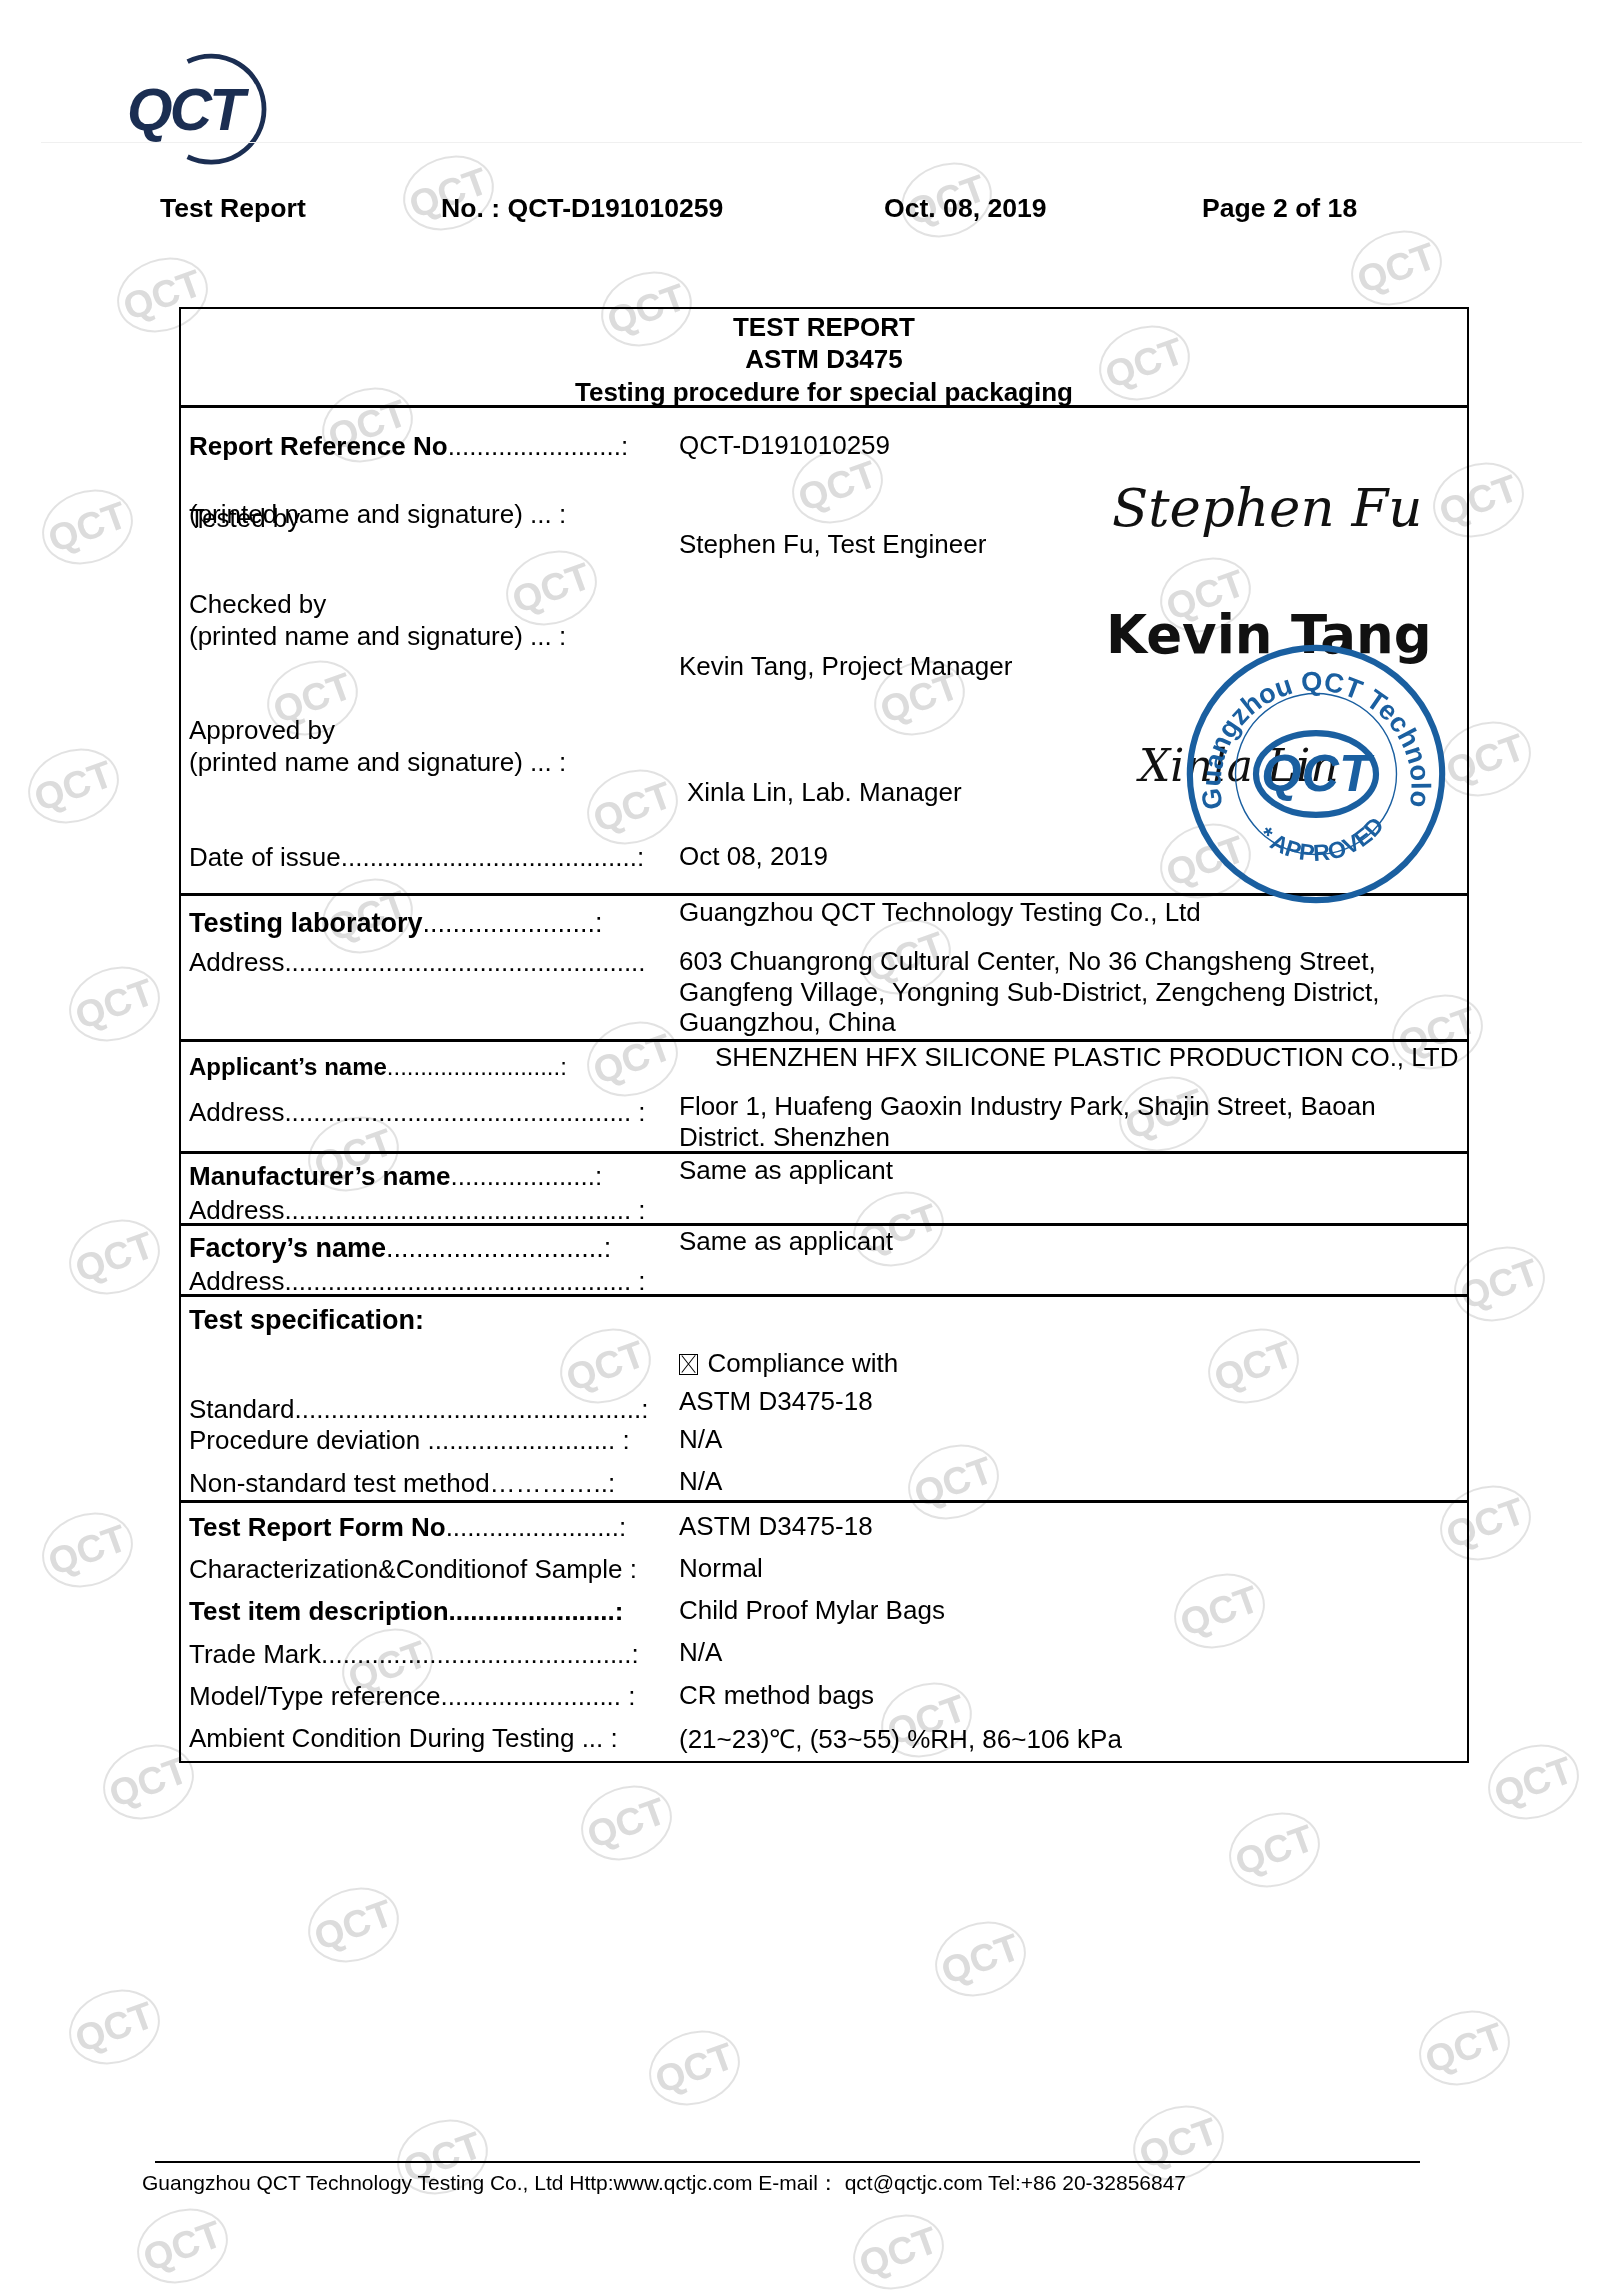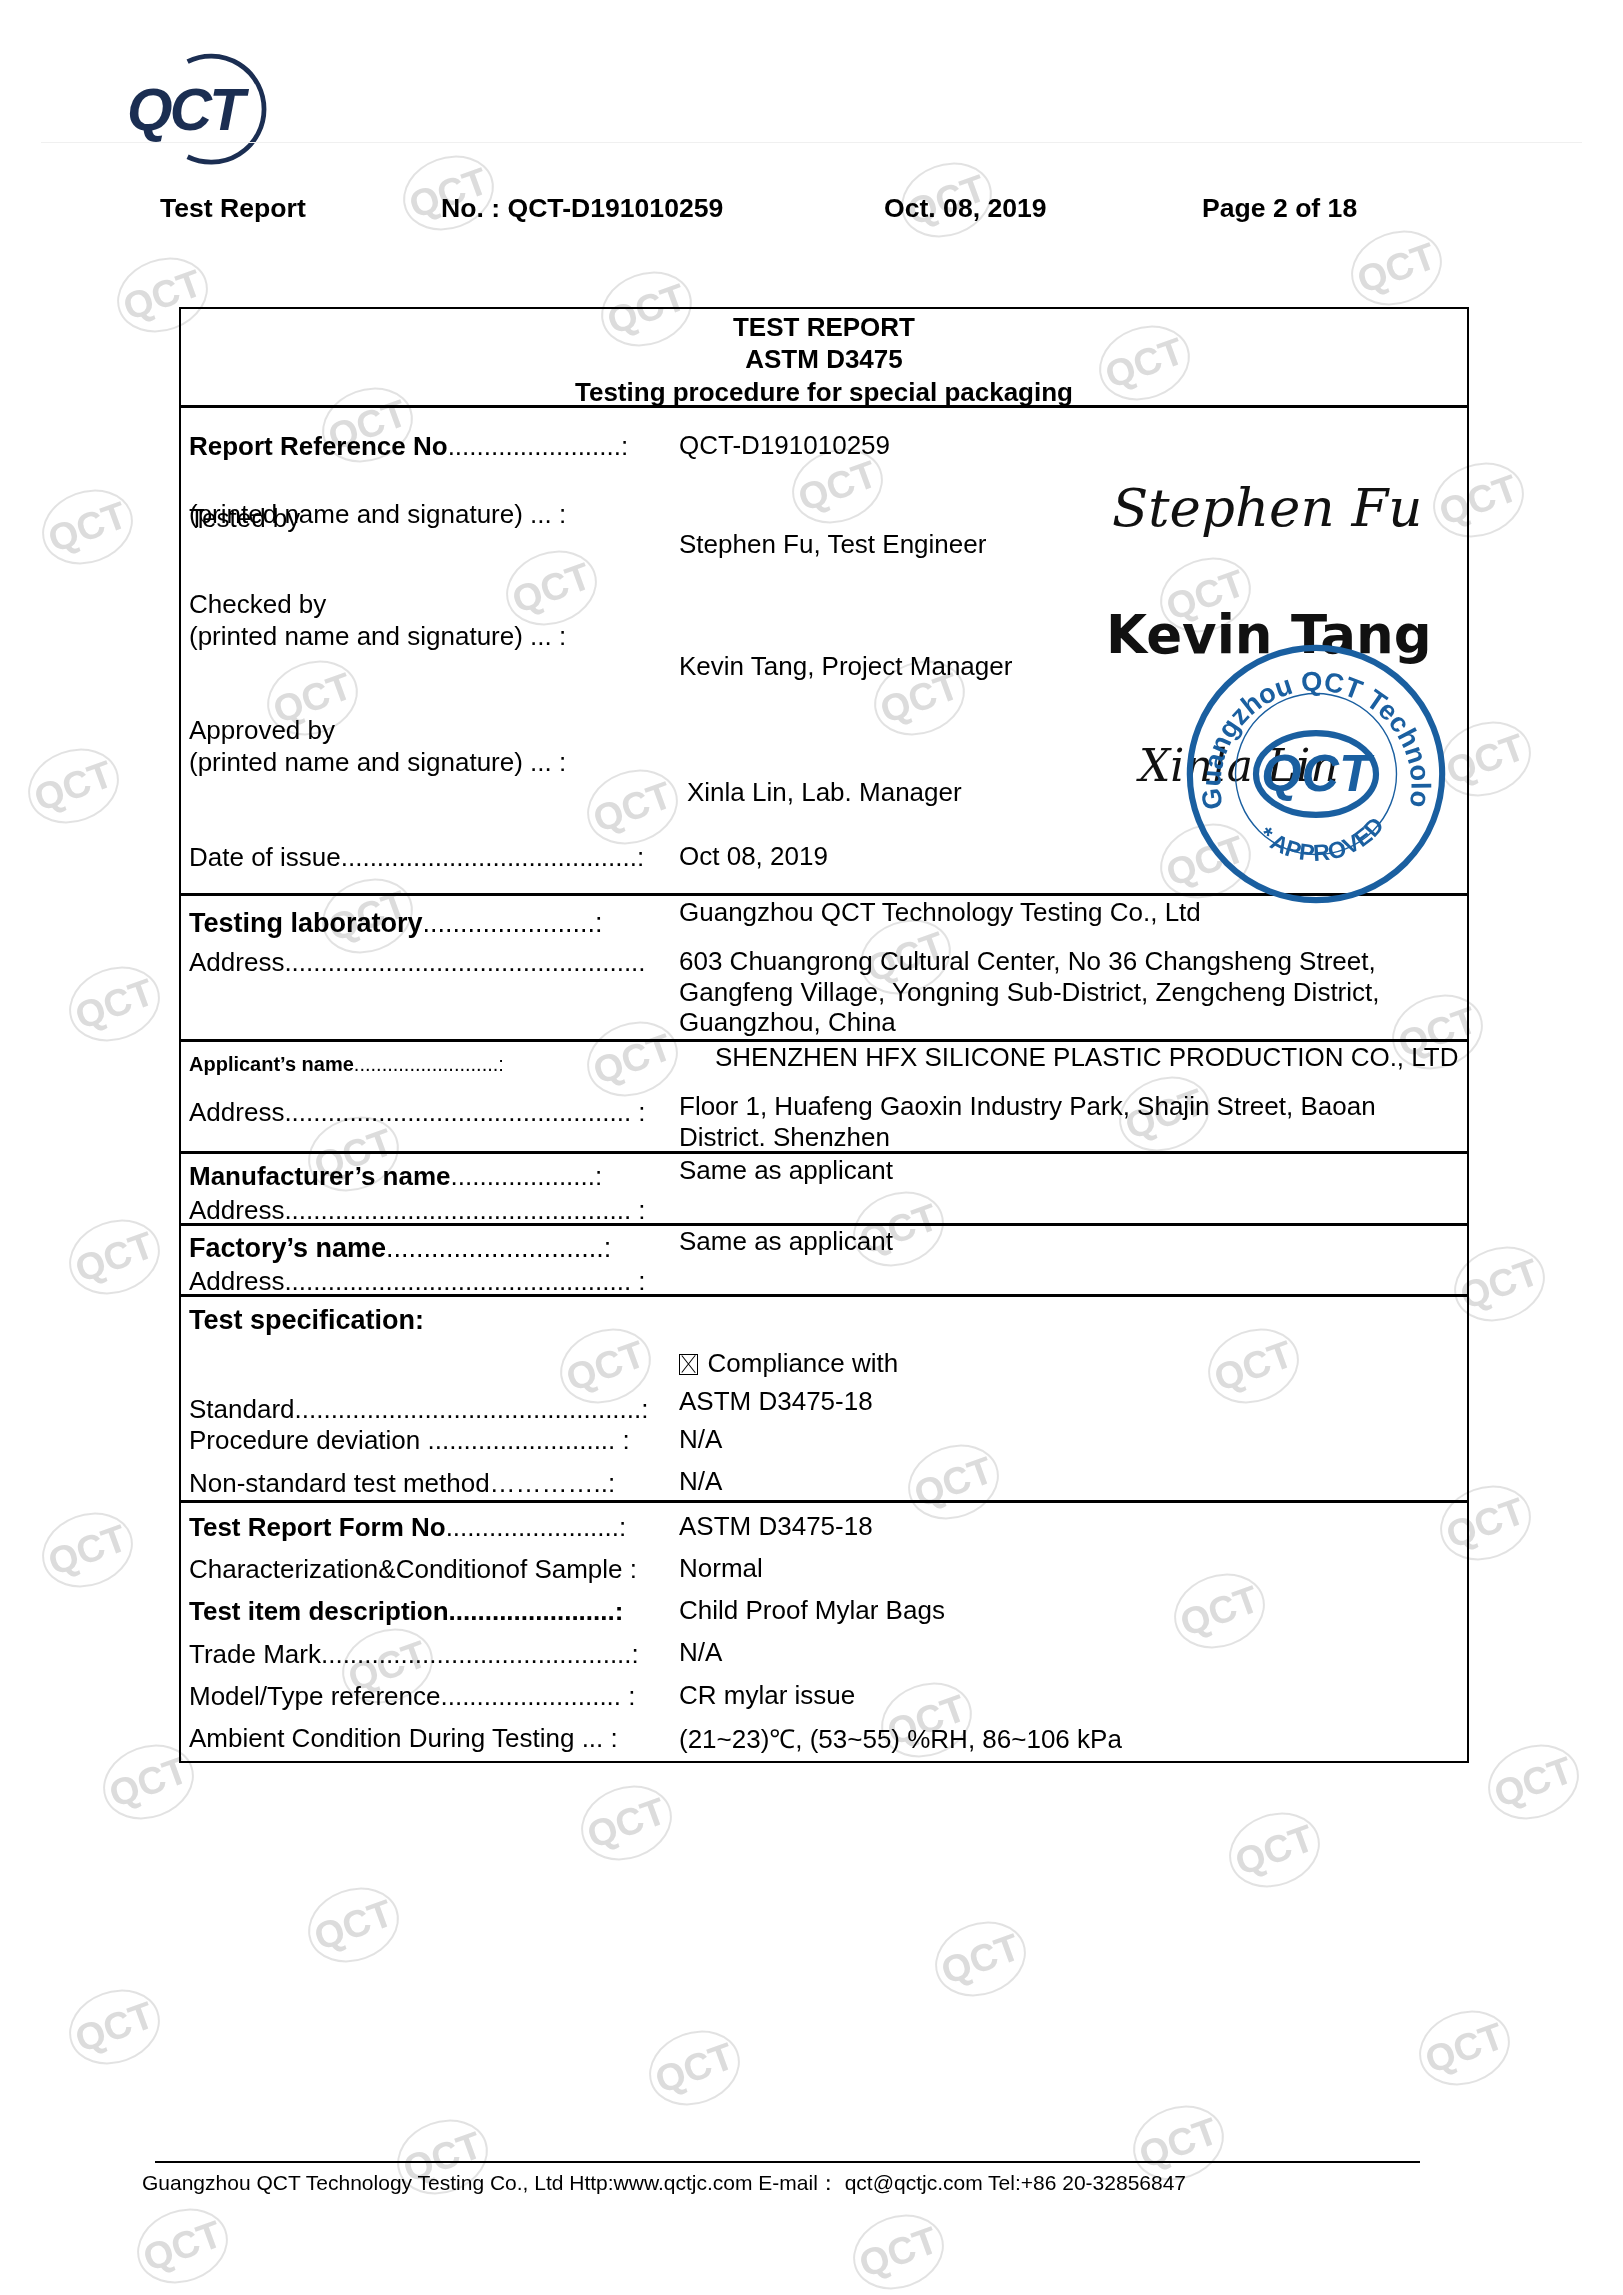--- a/index.html
+++ b/index.html
@@ -149,21 +149,21 @@
 <div class="lbl" style="top:842px;">Date of issue.........................................:</div>
 <div class="val" style="top:841px;">Oct 08, 2019</div>
 
 <div class="lbl" style="top:908px;font-size:27px;"><b>Testing laboratory</b><span>.......................:</span></div>
 <div class="val" style="top:897px;">Guangzhou QCT Technology Testing Co., Ltd</div>
 <div class="lbl" style="top:947px;">Address..................................................</div>
 <div class="val" style="top:946px;">603 Chuangrong Cultural Center, No 36 Changsheng Street,</div>
 <div class="val" style="top:977px;">Gangfeng Village, Yongning Sub-District, Zengcheng District,</div>
 <div class="val" style="top:1007px;">Guangzhou, China</div>
 
-<div class="lbl" style="top:1053px;font-size:20px;"><b>Applicant’s name</b><span>..........................:</span></div>
+<div class="lbl" style="top:1053px;font-size:24px;"><b>Applicant’s name</b><span>..........................:</span></div>
 <div class="val" style="top:1042px;margin-left:36px;">SHENZHEN HFX SILICONE PLASTIC PRODUCTION CO., LTD</div>
 <div class="lbl" style="top:1097px;">Address................................................ :</div>
 <div class="val" style="top:1091px;">Floor 1, Huafeng Gaoxin Industry Park, Shajin Street, Baoan</div>
 <div class="val" style="top:1122px;">District. Shenzhen</div>
 
 <div class="lbl" style="top:1161px;font-size:26px;"><b>Manufacturer’s name</b><span>....................:</span></div>
 <div class="val" style="top:1155px;">Same as applicant</div>
 <div class="lbl" style="top:1195px;">Address................................................ :</div>
 
 <div class="lbl" style="top:1233px;font-size:27px;"><b>Factory’s name</b><span>.............................:</span></div>
@@ -181,19 +181,19 @@
 
 <div class="lbl" style="top:1512px;"><b>Test Report Form No</b><span>........................:</span></div>
 <div class="val" style="top:1511px;">ASTM D3475-18</div>
 <div class="lbl" style="top:1554px;">Characterization&amp;Conditionof Sample :</div>
 <div class="val" style="top:1553px;">Normal</div>
 <div class="lbl" style="top:1596px;"><b>Test item description</b><b>.......................:</b></div>
 <div class="val" style="top:1595px;">Child Proof Mylar Bags</div>
 <div class="lbl" style="top:1639px;">Trade Mark...........................................:</div>
 <div class="val" style="top:1637px;">N/A</div>
 <div class="lbl" style="top:1681px;">Model/Type reference......................... :</div>
-<div class="val" style="top:1680px;">CR mylar issue</div>
+<div class="val" style="top:1680px;">CR method bags</div>
 <div class="lbl" style="top:1723px;">Ambient Condition During Testing ... :</div>
 <div class="val" style="top:1724px;">(21~23)℃, (53~55) %RH, 86~106 kPa</div>
 
 <div class="footer-line"></div>
 <div class="footer">Guangzhou QCT Technology Testing Co., Ltd  Http:www.qctjc.com  E-mail： qct@qctjc.com   Tel:+86 20-32856847</div>
 
 
 </body></html>

